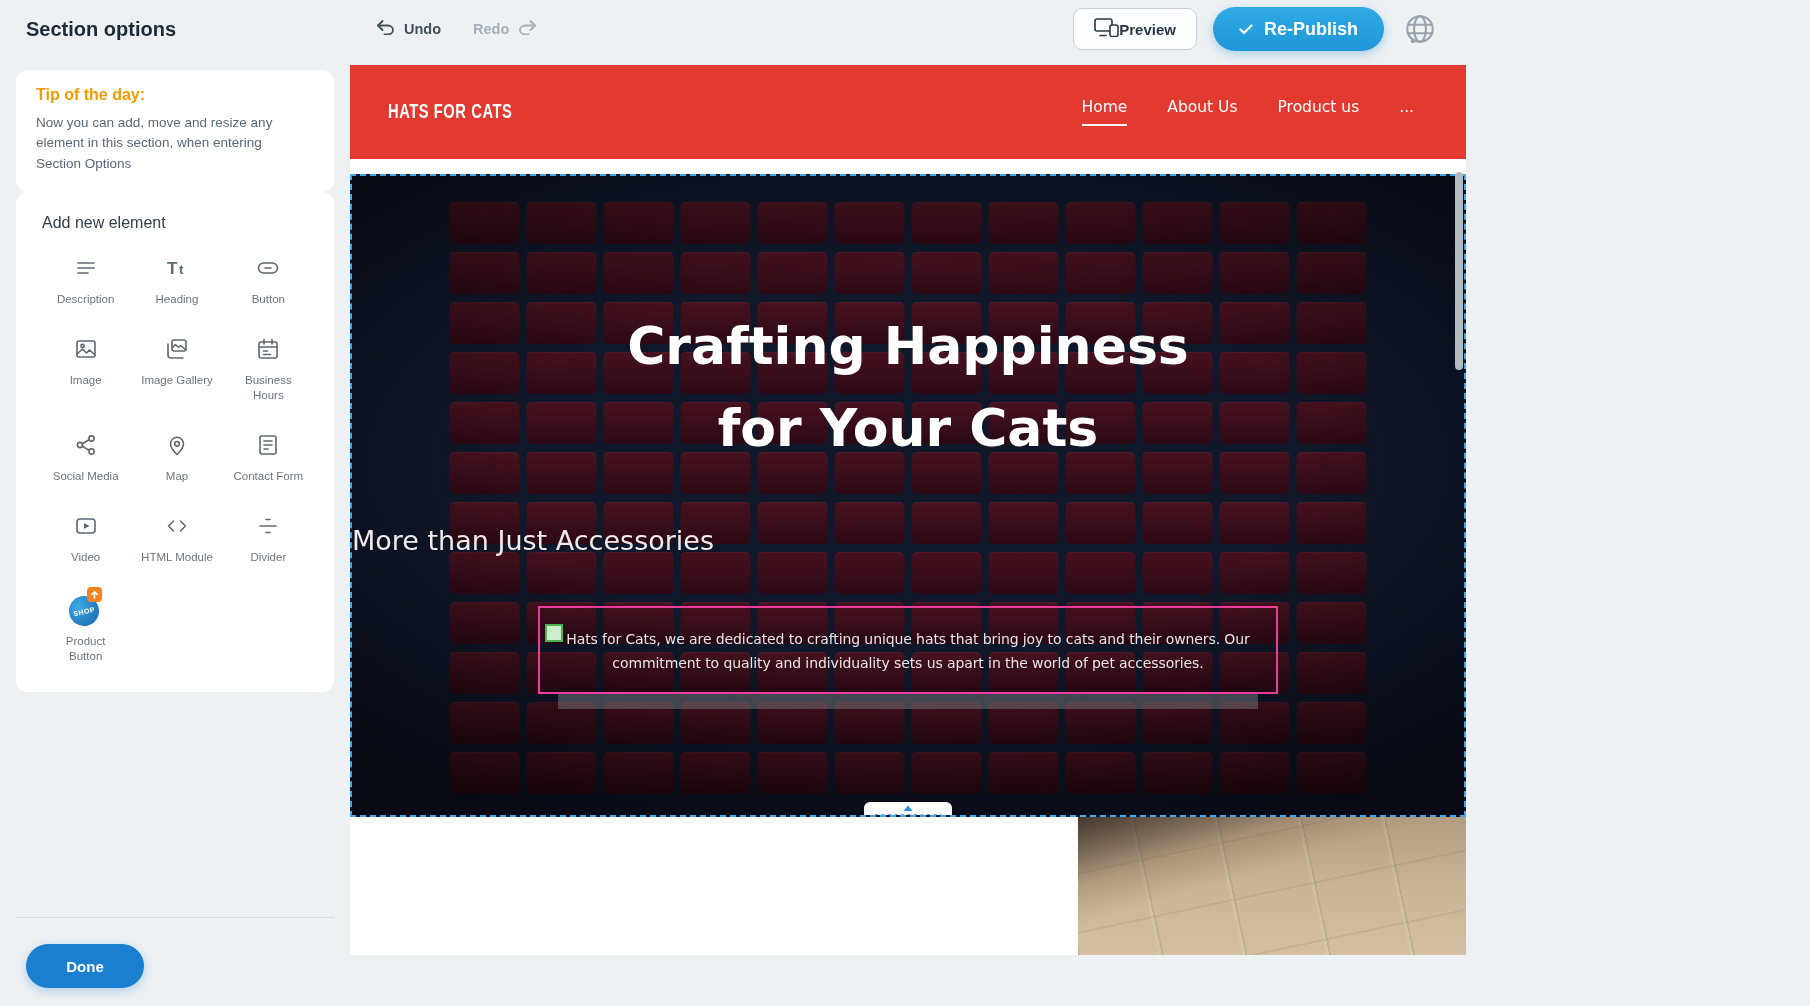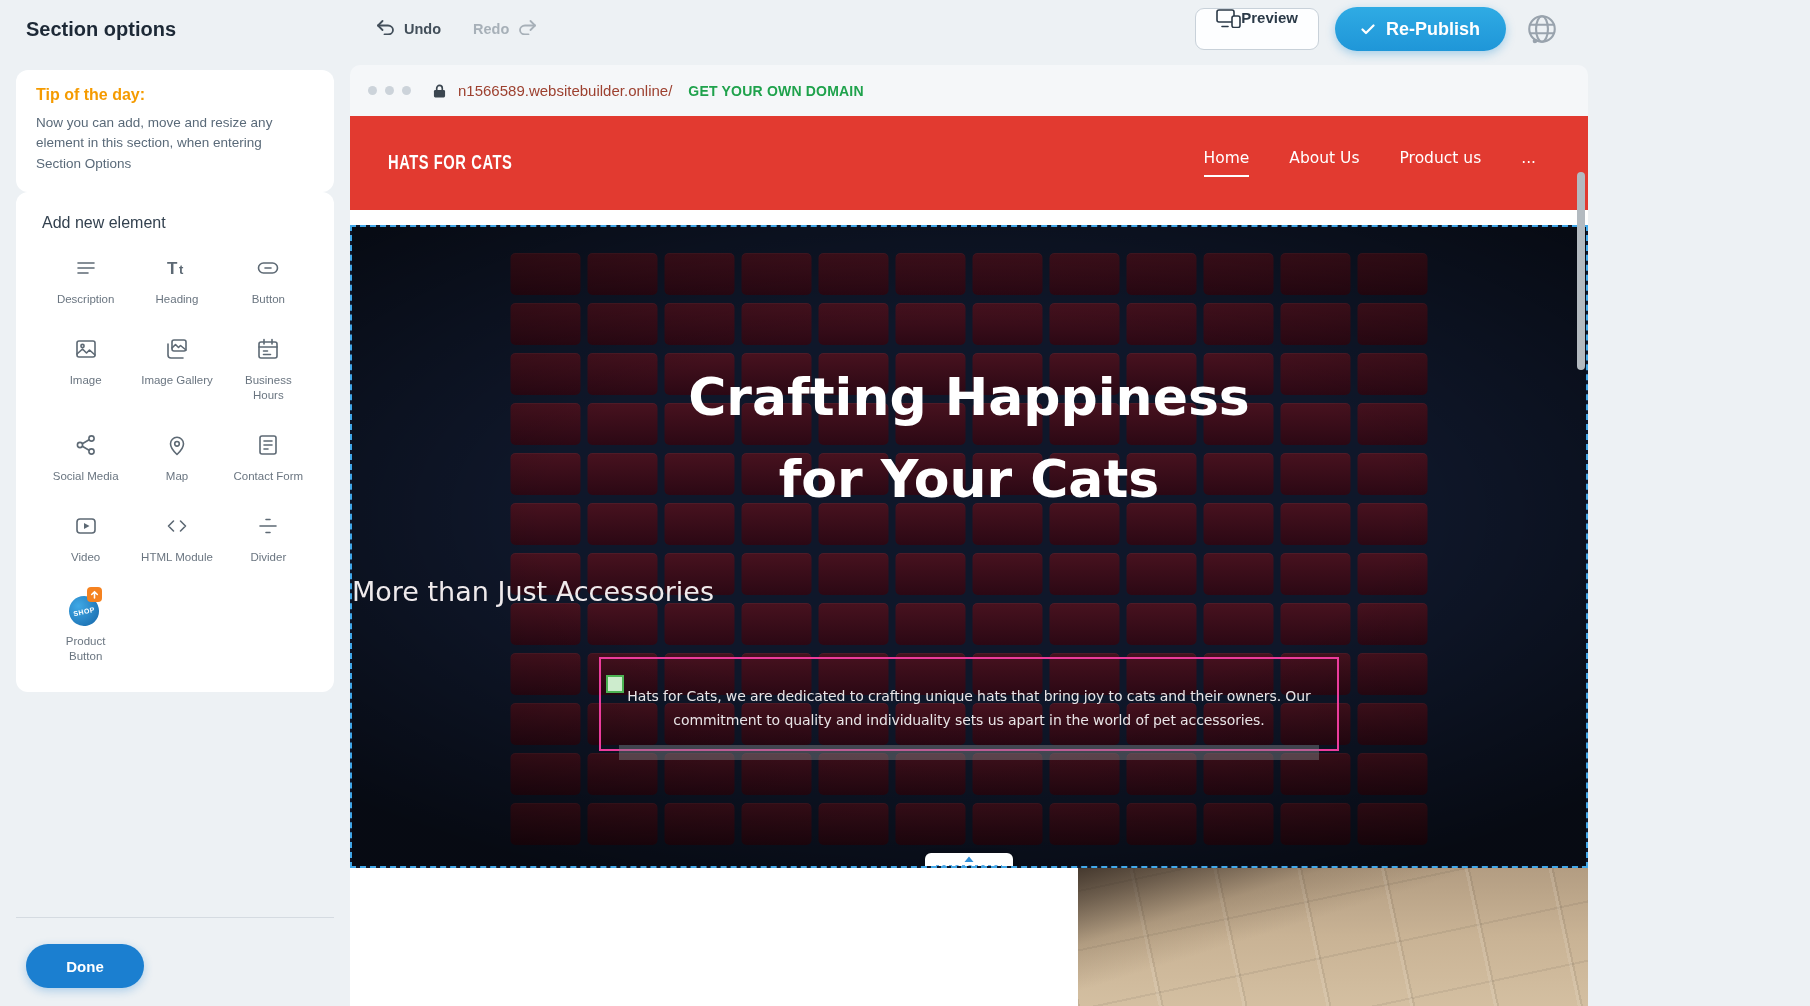--- a/index.html
+++ b/index.html
@@ -1,27 +1,27 @@
 <!DOCTYPE html>
 <html><head>
 <meta charset="utf-8">
 <style>
   * { margin:0; padding:0; box-sizing:border-box; }
   html,body { width:1810px; height:1006px; }
   body { font-family:"Liberation Sans", sans-serif; background:#edf1f4; overflow:hidden; }
-  .app { position:relative; width:1588px; height:1006px; }
+  .app { position:relative; width:1466px; height:1006px; }
 
   
   .topbar { height:58px; display:flex; align-items:center; padding:0 26px; }
   .topbar-title { font-size:20px; font-weight:700; color:#1d2936; }
   .history { display:flex; align-items:center; gap:32px; margin-left:200px; }
   .hist-btn { display:flex; align-items:center; gap:9px; font-size:14.5px; font-weight:600; color:#434f5a; cursor:pointer; background:none; border:none; font-family:inherit; }
   .hist-btn.disabled { color:#a7b0b8; cursor:default; }
   .top-right { margin-left:auto; display:flex; align-items:center; gap:16px; }
-  .preview-btn { height:42px; border:1px solid #c8d1d9; border-radius:9px; background:#fdfeff; padding:0 20px; display:flex; font-size:15px; color:#2b3a48; font-weight:600; cursor:pointer; font-family:inherit; }
+  .preview-btn { height:42px; border:1px solid #c8d1d9; border-radius:9px; background:#fdfeff; padding:0 20px; display:flex; align-items:center; font-size:15px; color:#2b3a48; font-weight:600; cursor:pointer; font-family:inherit; }
   .republish-btn { height:44px; border:none; border-radius:22px; background:linear-gradient(180deg,#2fabe4,#1f96d8); color:#fff; padding:0 26px; display:flex; align-items:center; gap:11px; font-size:18px; font-weight:600; cursor:pointer; box-shadow:0 3px 10px rgba(30,140,210,.35); font-family:inherit; }
   .globe-btn { width:40px; height:40px; display:flex; align-items:center; justify-content:center; cursor:pointer; background:none; border:none; }
 
   
   .content { display:flex; height:948px; }
   .sidebar { flex:0 0 350px; position:relative; }
   .builder { flex:1; position:relative; padding-top:7px; }
 
   
   .tabs { display:flex; justify-content:space-between; align-items:center; padding:6px 26px 2px; }
@@ -67,21 +67,21 @@
   .nav-item.active { border-bottom-color:#fff; }
 
   .hero { position:relative; height:643px; background:#0f172a; border:2px dashed #41a7e8; overflow:hidden;margin-top:15px; }
   .tile-grid { position:absolute; top:26px; left:50%; transform:translateX(-50%); display:grid; grid-template-columns:repeat(12,70px); grid-auto-rows:42px; column-gap:7px; row-gap:8px; }
   .tile { background:linear-gradient(180deg,#48121f,#2b0814); border-radius:5px; box-shadow:inset 0 1px 0 rgba(255,255,255,.04); }
   .hero-vignette { position:absolute; inset:0; background:radial-gradient(ellipse 72% 62% at 50% 45%, rgba(0,0,0,0) 48%, rgba(0,0,0,.55) 100%); pointer-events:none; }
 
   .hero-heading { position:absolute; top:129px; left:50%; transform:translateX(-50%); width:660px; text-align:center; color:#fff; font-size:52px; line-height:1.58; font-family:"DejaVu Sans", sans-serif; cursor:default; }
   .hero-sub { position:absolute; top:349px; left:0; width:100%; text-align:left; color:#efeaec; font-size:27px; font-family:"DejaVu Sans", sans-serif; }
 
-  .para-box { position:absolute; top:430px; left:50%; transform:translateX(-50%); width:740px; border:2px solid #ec3c9d; padding:26px 12px 16px; text-align:center; cursor:text; }
+  .para-box { position:absolute; top:430px; left:50%; transform:translateX(-50%); width:740px; border:2px solid #ec3c9d; padding:20px 12px 16px; text-align:center; cursor:text; }
   .para-text { font-size:14px; letter-spacing:-.1px; line-height:1.7; color:#e8e4e6; font-family:"DejaVu Sans", sans-serif; }
   .para-handle { position:absolute; left:5px; top:16px; width:18px; height:18px; background:#cdeccd; border:2px solid #4cb353; cursor:grab; }
   .scroll-artifact { position:absolute; top:518px; left:50%; transform:translateX(-50%); width:700px; height:15px; background:rgba(128,130,136,.45); }
 
   .drag-handle { position:absolute; left:50%; bottom:-13px; transform:translateX(-50%); width:88px; height:26px; background:#fff; border-radius:6px; box-shadow:0 1px 5px rgba(0,0,0,.35); display:flex; align-items:center; justify-content:center; z-index:6; cursor:row-resize; }
 
   .below { display:flex; height:153px; }
   .below-left { width:728px; background:#fff; }
   .below-right { flex:1; background:
       linear-gradient(163deg, rgba(45,35,28,.82) 0%, rgba(45,35,28,.55) 11%, rgba(110,92,72,.28) 25%, rgba(0,0,0,0) 40%),
@@ -301,35 +301,20 @@
 
         </div>
       </div>
 
       <div class="sidebar-divider"></div>
       <button class="done-btn">Done</button>
     </aside>
 
     <main class="builder">
 
-      <div class="browser-bar">
-        <span class="win-dots">
-          <span class="win-dot"></span>
-          <span class="win-dot"></span>
-          <span class="win-dot"></span>
-        </span>
-        <span class="lock-icon">
-          <svg width="13" height="16" viewBox="0 0 14 16">
-              <rect x="1" y="7" width="12" height="8" rx="1.5" fill="#3b4650"></rect>
-              <path d="M4 7V5a3 3 0 0 1 6 0v2" stroke="#3b4650" stroke-width="1.8" fill="none"></path>
-            </svg>
-        </span>
-        <span class="url-text">n1566589.websitebuilder.online/</span>
-        <span class="domain-link">GET YOUR OWN DOMAIN</span>
-      </div>
 
       <div class="site">
 
         <header class="site-header">
           <span class="site-logo">HATS FOR CATS</span>
           <nav class="site-nav">
             <span class="nav-item active">Home</span>
             <span class="nav-item">About Us</span>
             <span class="nav-item">Product us</span>
             <span class="nav-item">...</span>

